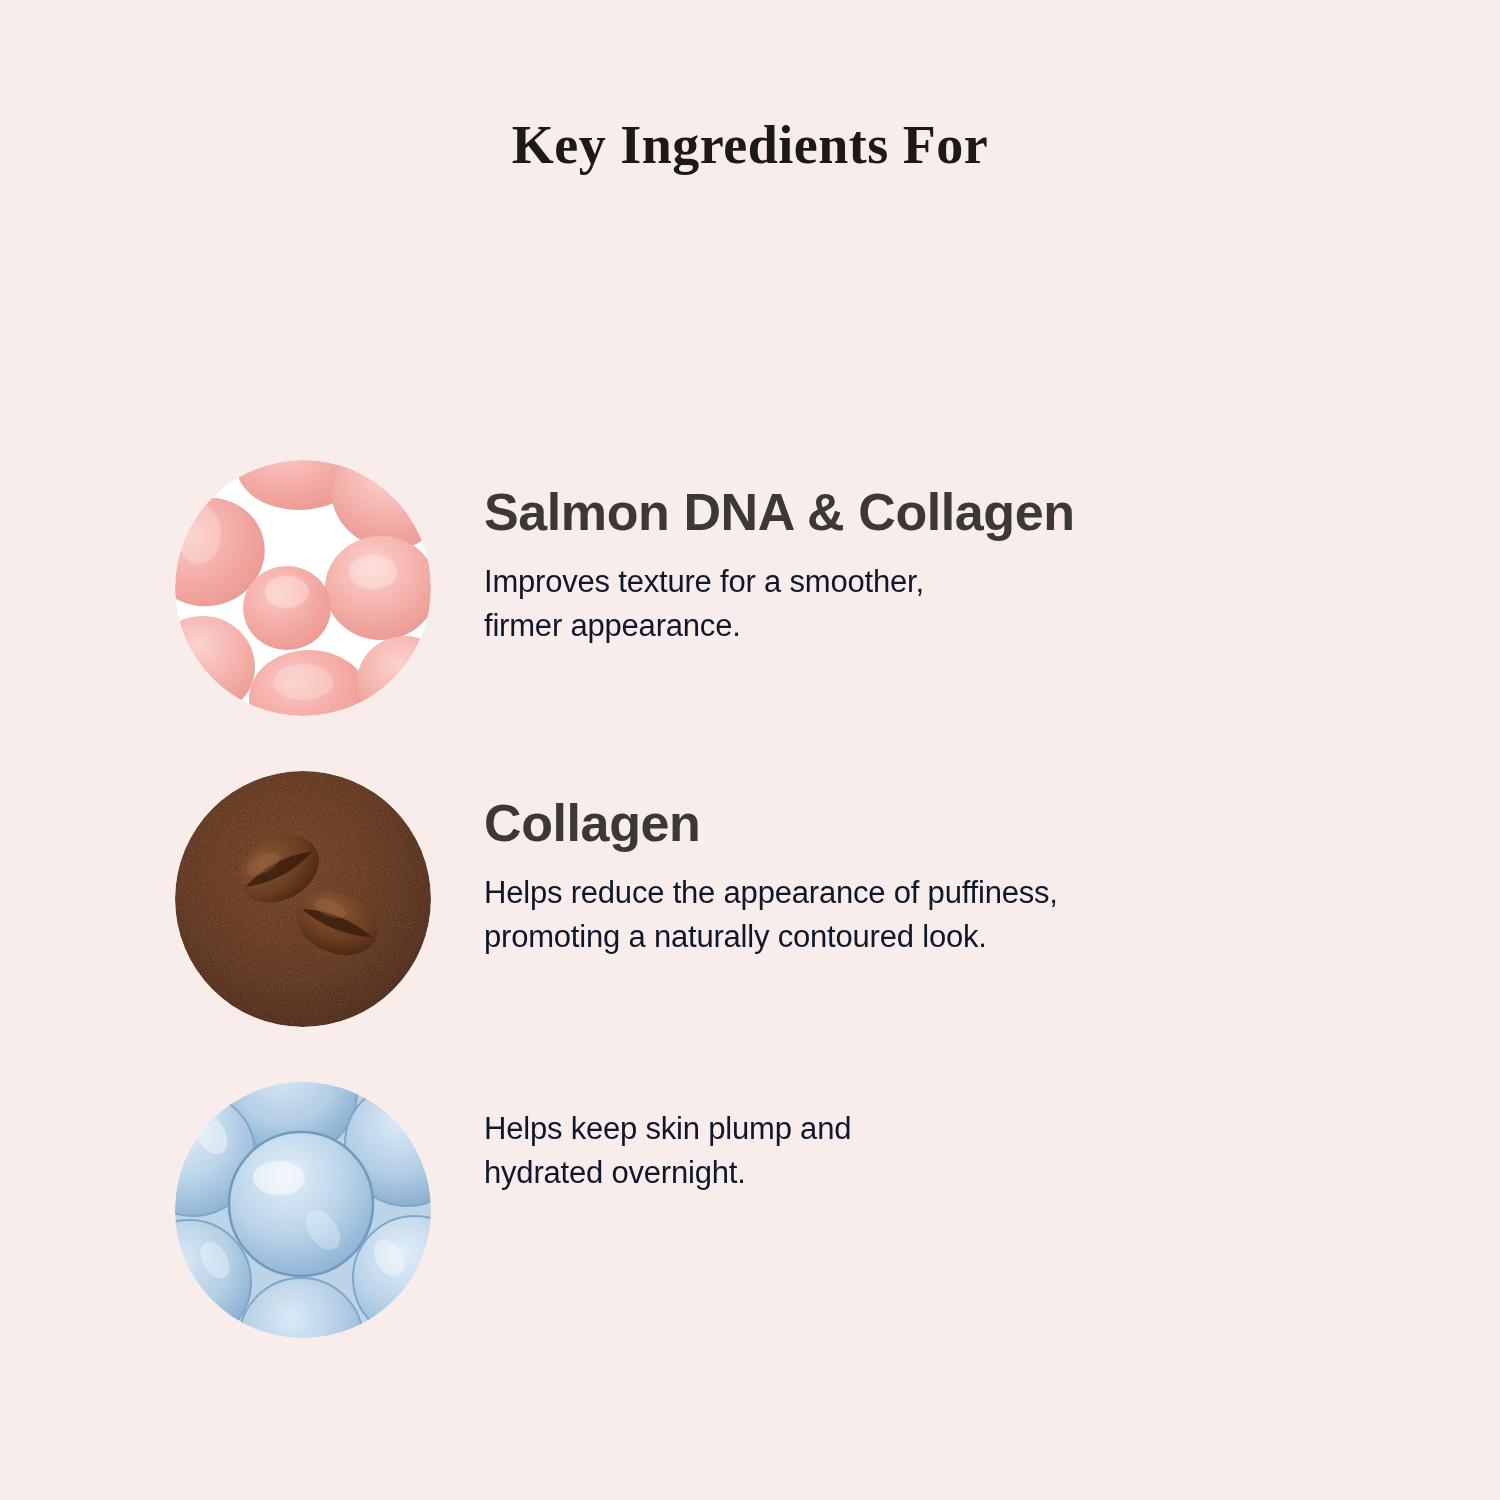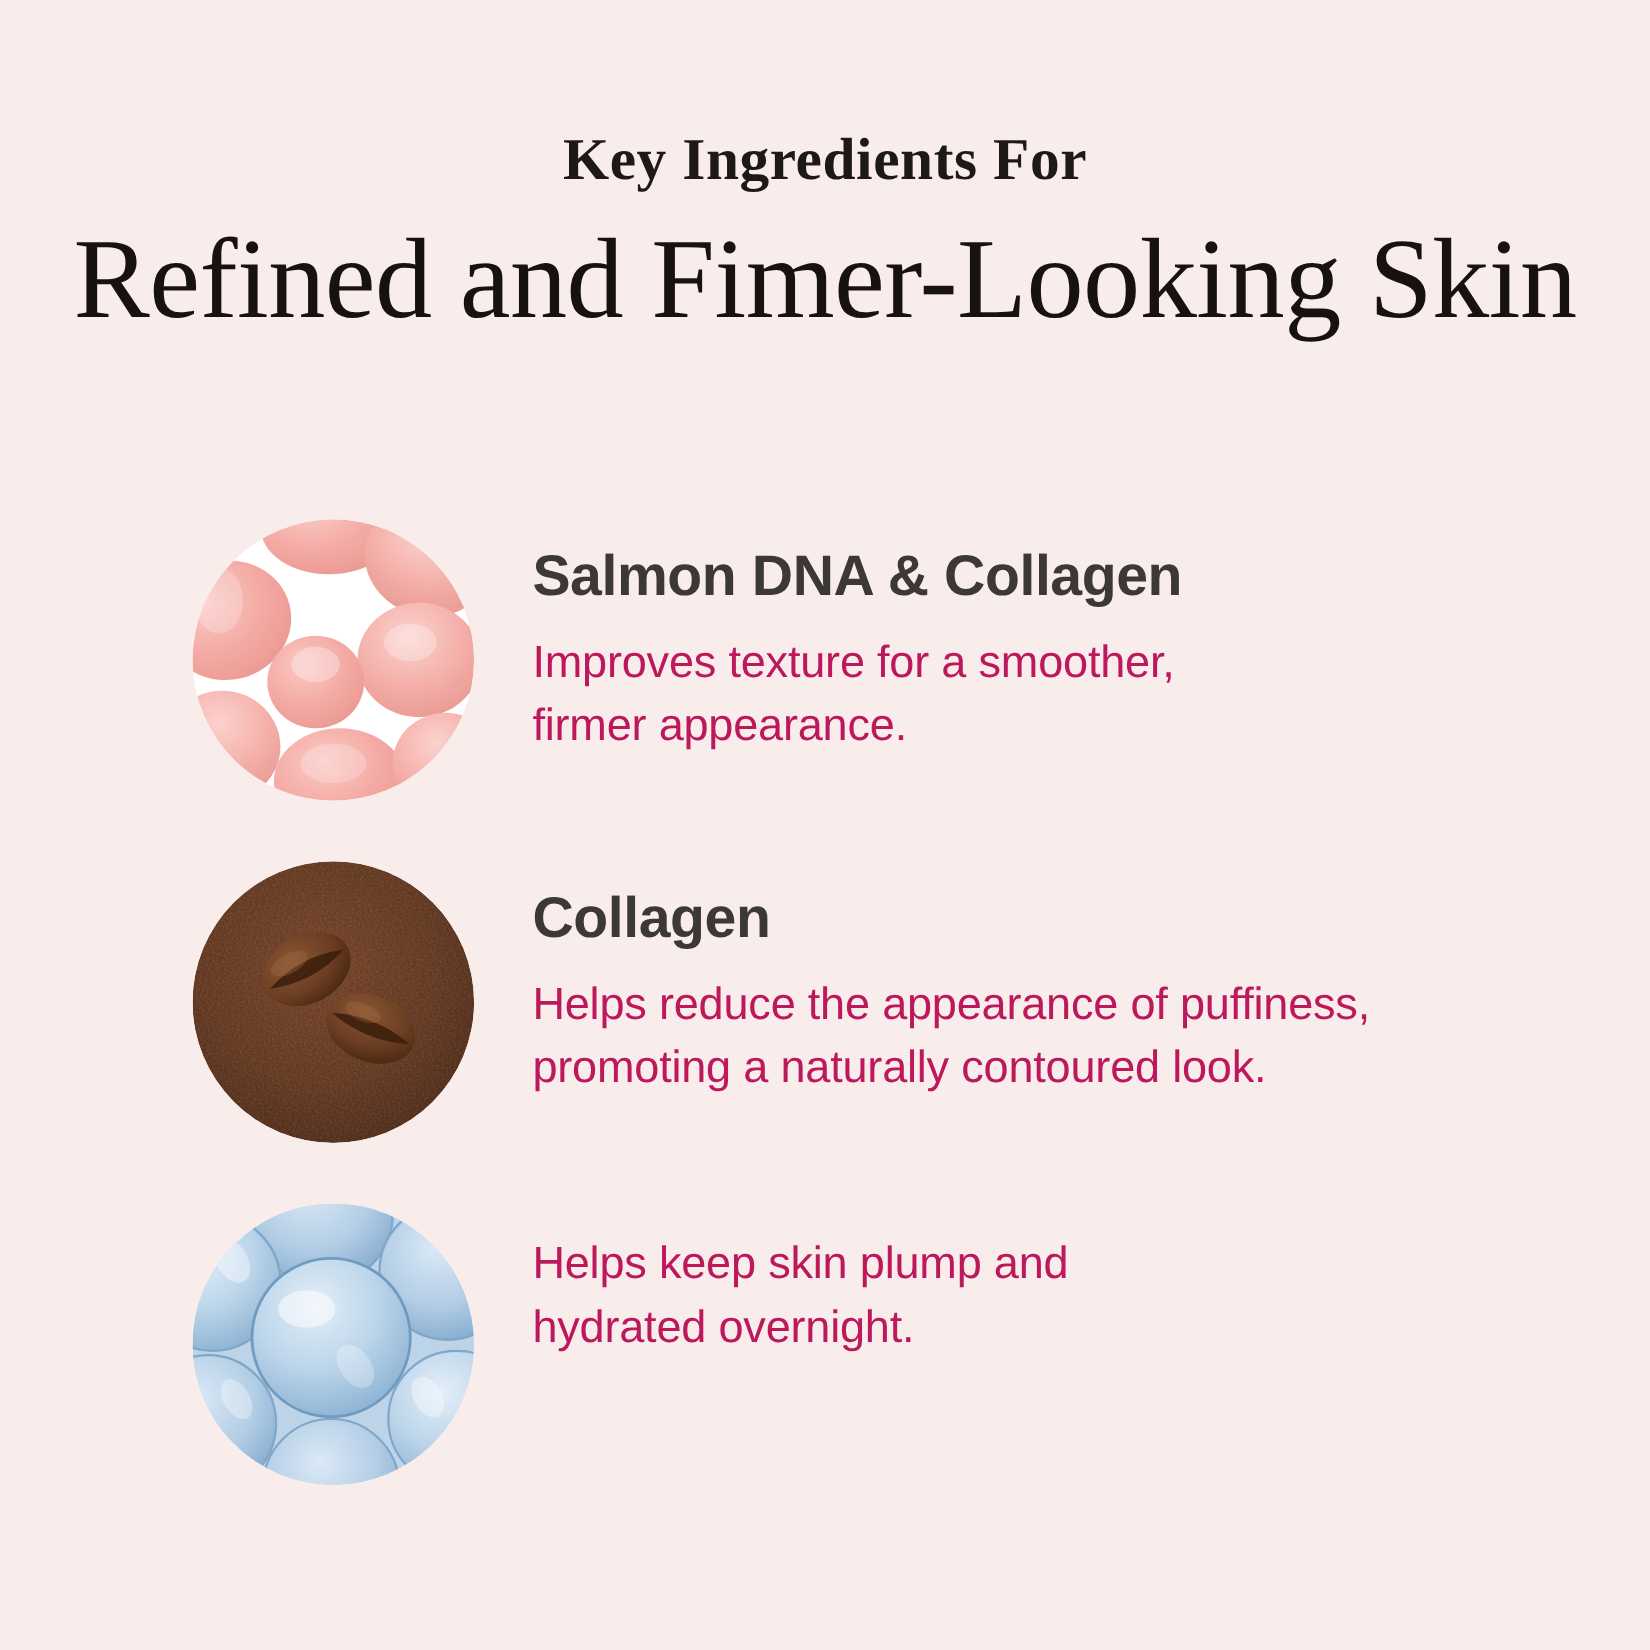--- a/index.html
+++ b/index.html
@@ -45,21 +45,21 @@
     font-size: 23px;
     color: #cbb6b5;
     margin-top: 42px;
     font-weight: 400;
     letter-spacing: 0.1px;
   }
 
   
   .rows {
     position: absolute;
-    top: 472px;
+    top: 460px;
     left: 0;
     width: 1500px;
   }
   .row {
     display: flex;
     align-items: flex-start;
     margin-bottom: 55px;
     padding-left: 175px;
     box-sizing: border-box;
   }
@@ -82,34 +82,33 @@
     font-weight: bold;
     font-size: 52px;
     line-height: 1.05;
     color: #3c3836;
     letter-spacing: -0.4px;
     margin: 0 0 20px 0;
   }
   .ing-desc {
     font-family: "Liberation Sans", sans-serif;
     font-weight: 400;
-    font-size: 41px;
+    font-size: 31px;
     line-height: 1.42;
-    color: #be185d;
+    color: #0f172a;
     letter-spacing: -0.2px;
     margin: 0;
     white-space: pre-line;
   }
 </style>
 </head>
 <body>
 
 <div class="header">
   <div class="eyebrow">Key Ingredients For</div>
-  <div class="headline">Refined and Fimer-Looking Skin</div>
 </div>
 
 <div class="rows">
 
   <div class="row">
     <div class="thumb">
       <svg viewBox="0 0 256 256" xmlns="http://www.w3.org/2000/svg">
         <defs>
           <radialGradient id="p1" cx="38%" cy="32%" r="72%">
             <stop offset="0%" stop-color="#fbc9c4"></stop>

